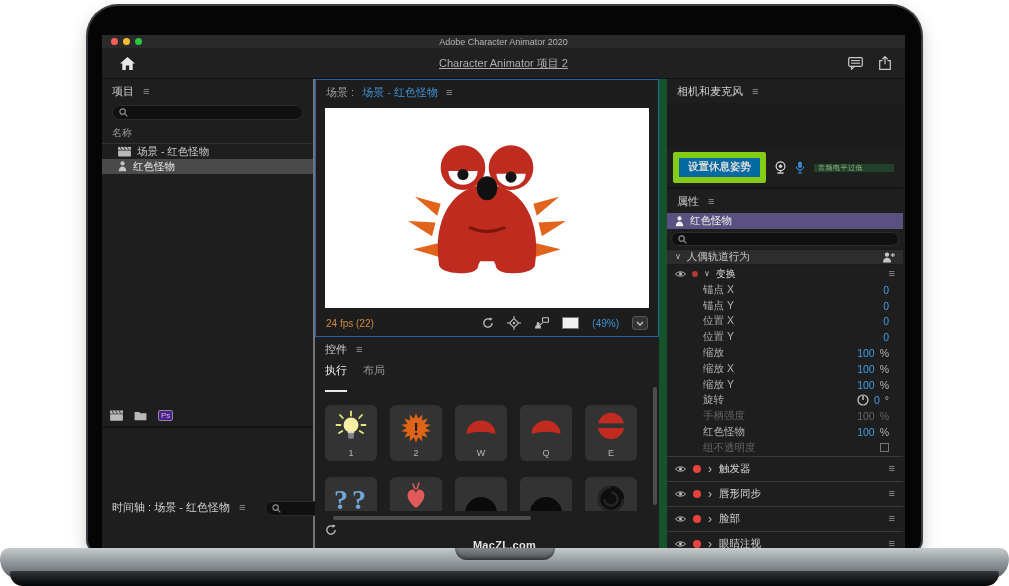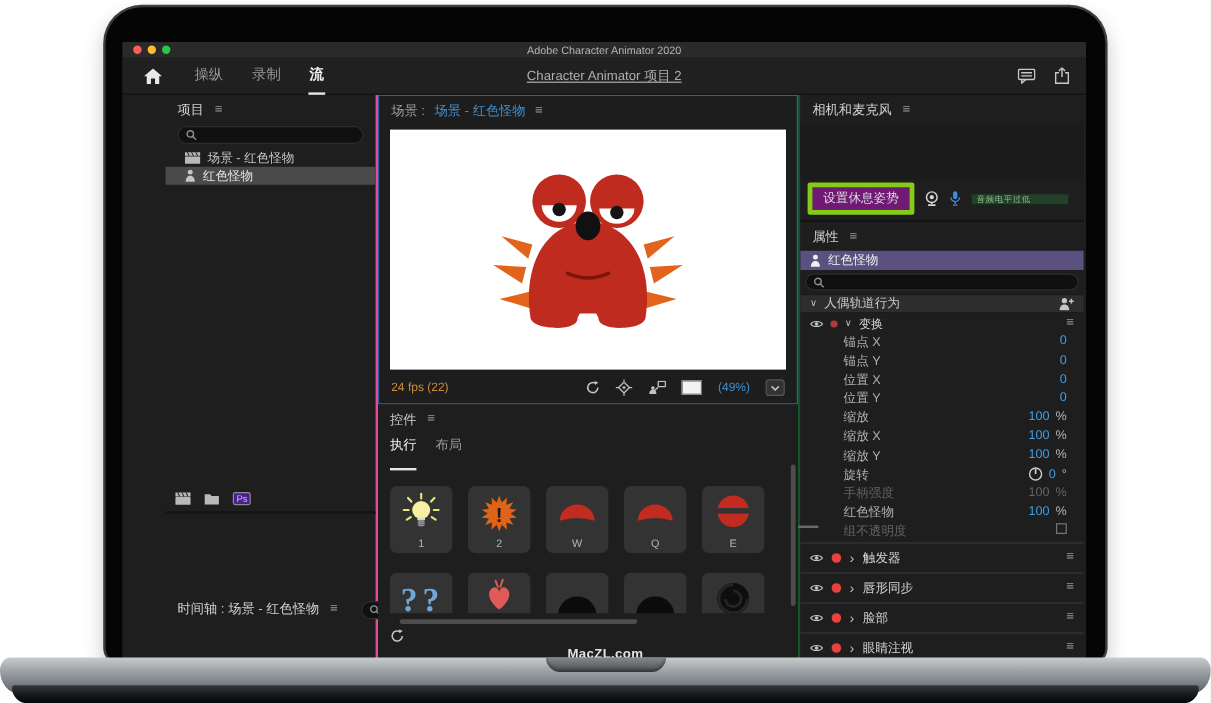--- a/index.html
+++ b/index.html
@@ -33,22 +33,22 @@
   .toolbar { height:31px; background:#202020; border-bottom:1px solid #121212; display:flex; align-items:center; position:relative; flex:none; }
   .home-ic { margin-left:18px; }
   .mode-tabs { display:flex; gap:22px; margin-left:26px; }
   .mode-tab { font-size:12px; color:#969696; padding:7px 1px 6px; cursor:default; }
   .mode-tab.active { color:#f0f0f0; font-weight:bold; border-bottom:2px solid #e8e8e8; }
   .doc-title { position:absolute; left:0; width:100%; text-align:center; font-size:11px; color:#aeaeae; pointer-events:none;text-decoration:underline; }
   .toolbar-right { position:absolute; right:14px; display:flex; gap:16px; align-items:center; }
 
   .main { flex:1; display:flex; min-height:0; }
   .col { background:#1e1e1e; display:flex; flex-direction:column; min-height:0; }
-  .col-left  { width:213px; border-right:2px solid #ec4899;padding-left:36px; }
-  .col-center{ width:352px; border-right:2px solid #14532d; }
+  .col-left  { width:213px; border-right:2px solid #737373; }
+  .col-center{ width:352px; border-right:8px solid #14532d; }
   .col-right { width:236px; }
 
   .panel-head { display:flex; align-items:center; gap:9px; padding:5px 10px 4px; flex:none; }
   .panel-title { font-size:11px; color:#cfcfcf; }
   .menu-ic { font-size:11px; color:#9a9a9a; line-height:1; }
 
   .searchbox { display:flex; align-items:center; gap:4px; background:#101010; border:1px solid #2c2c2c;
                border-radius:8px; height:15px; padding:0 6px; }
   .searchbox input { flex:1; background:transparent; border:none; outline:none; color:#ccc; font-size:9px; min-width:0; }
 
@@ -96,36 +96,36 @@
   .trig-tile { width:52px; height:56px; background:#333; border-radius:6px; display:flex; flex-direction:column;
                align-items:center; justify-content:flex-start; padding-top:5px; flex:none; }
   .trig-key { margin-top:auto; padding-bottom:3px; font-size:9px; color:#b5b5b5; }
   .hscroll { width:198px; height:4px; background:#4d4d4d; border-radius:2px; margin:5px 0 0 18px; }
   .ctl-refresh { margin:4px 0 0 10px; }
   .vscroll { position:absolute; right:2px; top:50px; width:4px; height:118px; background:#4d4d4d; border-radius:2px; }
 
   
   .cam-preview { height:46px; background:#1b1b1b; flex:none; }
   .cam-row { display:flex; align-items:center; gap:8px; padding:3px 6px 4px; flex:none; }
-  .rest-btn { font-size:10.5px; color:#dcdcdc; background:#701a75; border:4px solid #84cc16; border-radius:2px; padding:2px 9px 3px; }
+  .rest-btn { font-size:10.5px; color:#dcdcdc; background:#0369a1; border:6px solid #84cc16; border-radius:2px; padding:2px 9px 3px;font-weight:bold; }
   .audio-meter { width:82px; height:10px; background:#24402a; border:1px solid #15271a; display:flex; align-items:center; }
   .audio-meter span { font-size:7px; color:#8cbb8c; padding-left:4px; letter-spacing:.5px; white-space:nowrap; }
   .props-panel { border-top:2px solid #141414; flex:1; display:flex; flex-direction:column; min-height:0; }
   .sel-puppet { height:16px; background:#5a5180; display:flex; align-items:center; gap:6px; padding-left:8px;
                 color:#eee; font-size:10.5px; flex:none; }
   .props-search { margin:3px 4px; height:14px; }
   .section-row { height:16px; background:#2d2d2d; border-top:1px solid #1a1a1a; border-bottom:1px solid #1a1a1a;
                  display:flex; align-items:center; gap:6px; padding:0 8px; font-size:10.5px; color:#c9c9c9; flex:none; }
   .behavior-head { height:17px; display:flex; align-items:center; gap:6px; padding:0 8px; flex:none; }
   .dot { border-radius:50%; }
   .dot.small { width:6px; height:6px; background:#b23a34; }
   .dot.big { width:8px; height:8px; background:#e8423d; }
   .chev { color:#bdbdbd; font-size:8px; line-height:1; }
   .chev-r { color:#bdbdbd; font-size:12px; line-height:1; }
-  .prop-row { height:15.8px; display:flex; align-items:flex-start; padding:0 14px 0 36px; font-size:10.5px; flex:none; }
+  .prop-row { height:15.8px; display:flex; align-items:center; padding:0 14px 0 36px; font-size:10.5px; flex:none; }
   .prop-row .lbl { color:#b2b2b2; }
   .prop-row.disabled .lbl { color:#636363; }
   .prop-val { margin-left:auto; display:flex; align-items:center; gap:5px; }
   .prop-val .num { color:#3f9fe6; }
   .prop-val .unit { color:#b2b2b2; }
   .prop-row.disabled .num, .prop-row.disabled .unit { color:#636363; }
   .checkbox { width:9px; height:9px; border:1px solid #767676; background:transparent; }
   .bh-row { height:25px; border-top:1px solid #383838; display:flex; align-items:center; gap:7px; padding:0 8px; font-size:10.5px; color:#d5d5d5; flex:none; }
   .bh-row .menu-ic { margin-left:auto; }
   .flex-sp { margin-left:auto; }
@@ -147,25 +147,20 @@
         </div>
         <div class="titlebar-text">Adobe Character Animator 2020</div>
       </div>
 
       <div class="toolbar">
         <span class="home-ic">
             <svg width="15" height="13" viewBox="0 0 15 13">
               <path d="M7.5 0 L15 6.5 H12.7 V13 H9.2 V8.5 H5.8 V13 H2.3 V6.5 H0 Z" fill="#e8e8e8"></path>
             </svg>
           </span>
-        <div class="mode-tabs" id="mode-tabs">
-            <span class="mode-tab ">操纵</span>
-            <span class="mode-tab ">录制</span>
-            <span class="mode-tab active">流</span>
-          </div>
         <div class="doc-title">Character Animator 项目 2</div>
         <div class="toolbar-right">
           <span>
               <svg width="15" height="13" viewBox="0 0 15 13">
                 <rect x="0.7" y="0.7" width="13.6" height="8.6" rx="1.2" fill="none" stroke="#c9c9c9" stroke-width="1.2"></rect>
                 <path d="M3.5 9.4 V12.2 L6.6 9.4" fill="none" stroke="#c9c9c9" stroke-width="1.2"></path>
                 <line x1="3" y1="3.6" x2="12" y2="3.6" stroke="#c9c9c9" stroke-width="1.1"></line>
                 <line x1="3" y1="6.2" x2="12" y2="6.2" stroke="#c9c9c9" stroke-width="1.1"></line>
               </svg>
             </span>
@@ -188,20 +183,21 @@
           </div>
           <div class="searchbox proj-search">
             <span>
                 <svg width="9" height="9" viewBox="0 0 10 10">
                   <circle cx="4" cy="4" r="3" fill="none" stroke="#8f8f8f" stroke-width="1.3"></circle>
                   <line x1="6.3" y1="6.3" x2="9.3" y2="9.3" stroke="#8f8f8f" stroke-width="1.3"></line>
                 </svg>
               </span>
             <input type="text" value="" style="">
           </div>
+          <div class="name-header">名称</div>
           <div id="project-items">
               <div class="proj-item ">
      <span>
                   <svg width="13" height="11" viewBox="0 0 14 12">
                     <path d="M0 1 H14 V4.2 H0 Z" fill="#b9b9b9"></path>
                     <path d="M2.2 1 L4 4.2 M6 1 L7.8 4.2 M9.8 1 L11.6 4.2" stroke="#2b2b2b" stroke-width="1"></path>
                     <rect x="0" y="4.8" width="14" height="6.7" rx="0.8" fill="#b9b9b9"></rect>
                   </svg>
                 </span>
      <span>场景 - 红色怪物</span>

